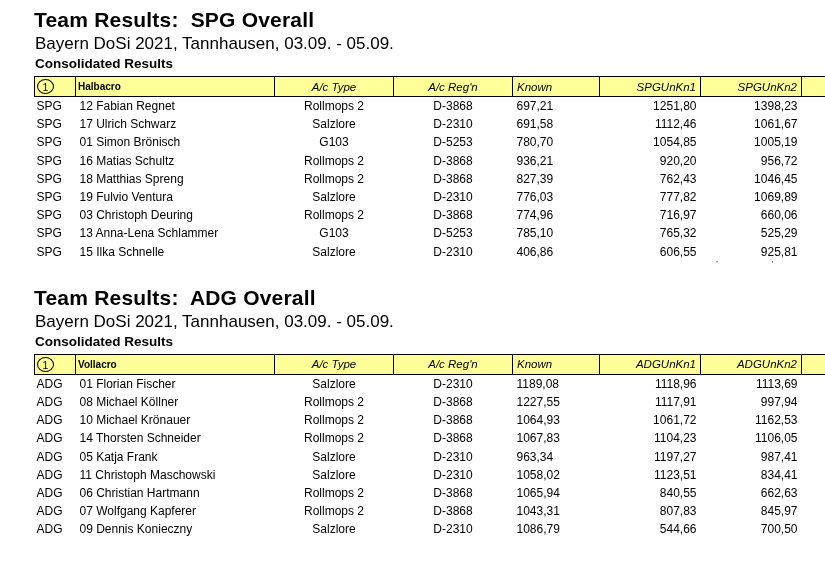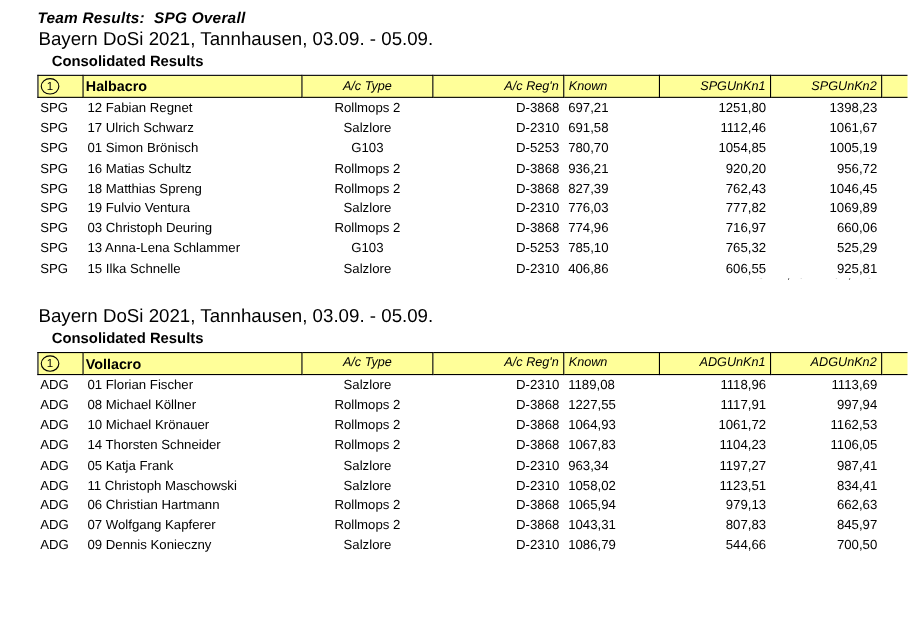--- a/index.html
+++ b/index.html
@@ -22,36 +22,35 @@
     box-sizing: border-box;
     padding: 8px 30px 0 30px;
   }
   .section {
     position: relative;
   }
   .section + .section {
     margin-top: 18px;
   }
   .title {
-    font-size: 14px;
+    font-size: 21px;
     font-weight: bold;
     letter-spacing: 0.2px;
     margin: 0 0 2px 4px;
     white-space: pre;
-    font-style: italic;
   }
   .subtitle {
     font-size: 17px;
     font-weight: normal;
     margin: 0 0 2px 5px;
   }
   .consolidated {
     font-size: 13.5px;
     font-weight: bold;
-    margin: 0 0 5px 17px;
+    margin: 0 0 5px 5px;
   }
   table.results {
     border-collapse: collapse;
     width: 763px;
     margin-left: 4px;
     table-layout: fixed;
   }
   table.results tr.header-row td {
     background: #ffff99;
     border: 1px solid #000000;
@@ -62,21 +61,21 @@
     padding: 0 4px;
     vertical-align: middle;
   }
   table.results tr.header-row td.rank-cell {
     text-align: left;
     padding-left: 6px;
   }
   table.results tr.header-row td.team-cell {
     font-style: normal;
     font-weight: bold;
-    font-size: 13px;
+    font-size: 10px;
     padding-left: 2px;
   }
   .rank-badge {
     display: inline-block;
     width: 17px;
     height: 15px;
     line-height: 15px;
     border: 1px solid #000000;
     border-radius: 50%;
     text-align: center;
@@ -90,21 +89,21 @@
     height: 18.2px;
     padding: 0 4px;
     vertical-align: middle;
     border: none;
     white-space: nowrap;
     overflow: hidden;
   }
   .c-class { width: 34px; text-align: left; padding-left: 2px !important; }
   .c-name  { width: 192px; text-align: left; }
   .c-type  { width: 110px; text-align: center; }
-  .c-reg   { width: 110px; text-align: right; }
+  .c-reg   { width: 110px; text-align: center; }
   .c-k     { width: 78px; }
   .c-u1    { width: 92px; text-align: right; }
   .c-u2    { width: 92px; text-align: right; }
   .c-tot   { width: 80px; text-align: right; }
   .clipped-row {
     margin-left: 4px;
     width: 763px;
     height: 7px;
     overflow: hidden;
     position: relative;
@@ -250,20 +249,21 @@
     </tbody>
       </table>
     <div class="clipped-row">
       <div class="inner">
         <span class="cl-tot">20222,25</span><span class="cl-pct">52,420</span>
       </div>
     </div>
   </div>
 
   <div class="section">
+    <div class="title">Team Results:  ADG Overall</div>
     <div class="subtitle">Bayern DoSi 2021, Tannhausen, 03.09. - 05.09.</div>
     <div class="consolidated">Consolidated Results</div>
     <table class="results">
       <tbody>
           <tr class="header-row">
         <td class="c-class rank-cell">
           <span class="rank-badge">1</span>
         </td>
         <td class="c-name team-cell">Vollacro</td>
         <td class="c-type">A/c Type</td>
@@ -339,21 +339,21 @@
         <td class="c-u2">834,41</td>
         <td class="c-tot">3015,94</td>
 
       </tr>
       <tr class="data-row">
         <td class="c-class">ADG</td>
         <td class="c-name">06 Christian Hartmann</td>
         <td class="c-type">Rollmops 2</td>
         <td class="c-reg">D-3868</td>
         <td class="c-k">1065,94</td>
-        <td class="c-u1">979,13</td>
+        <td class="c-u1">840,55</td>
         <td class="c-u2">662,63</td>
         <td class="c-tot">2707,70</td>
 
       </tr>
       <tr class="data-row">
         <td class="c-class">ADG</td>
         <td class="c-name">07 Wolfgang Kapferer</td>
         <td class="c-type">Rollmops 2</td>
         <td class="c-reg">D-3868</td>
         <td class="c-k">1043,31</td>

